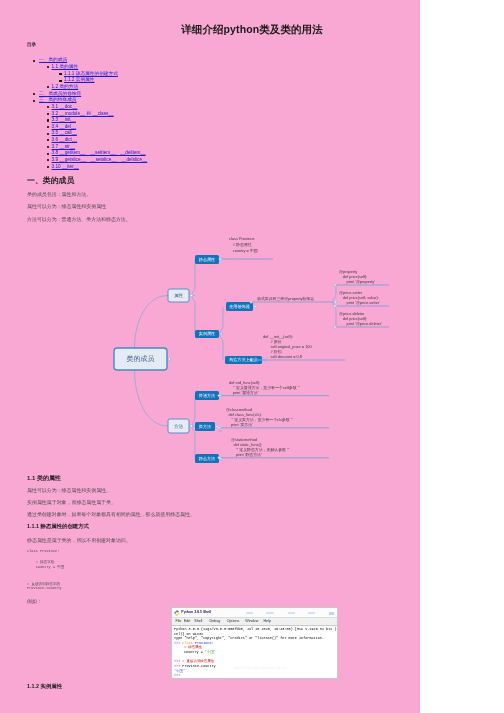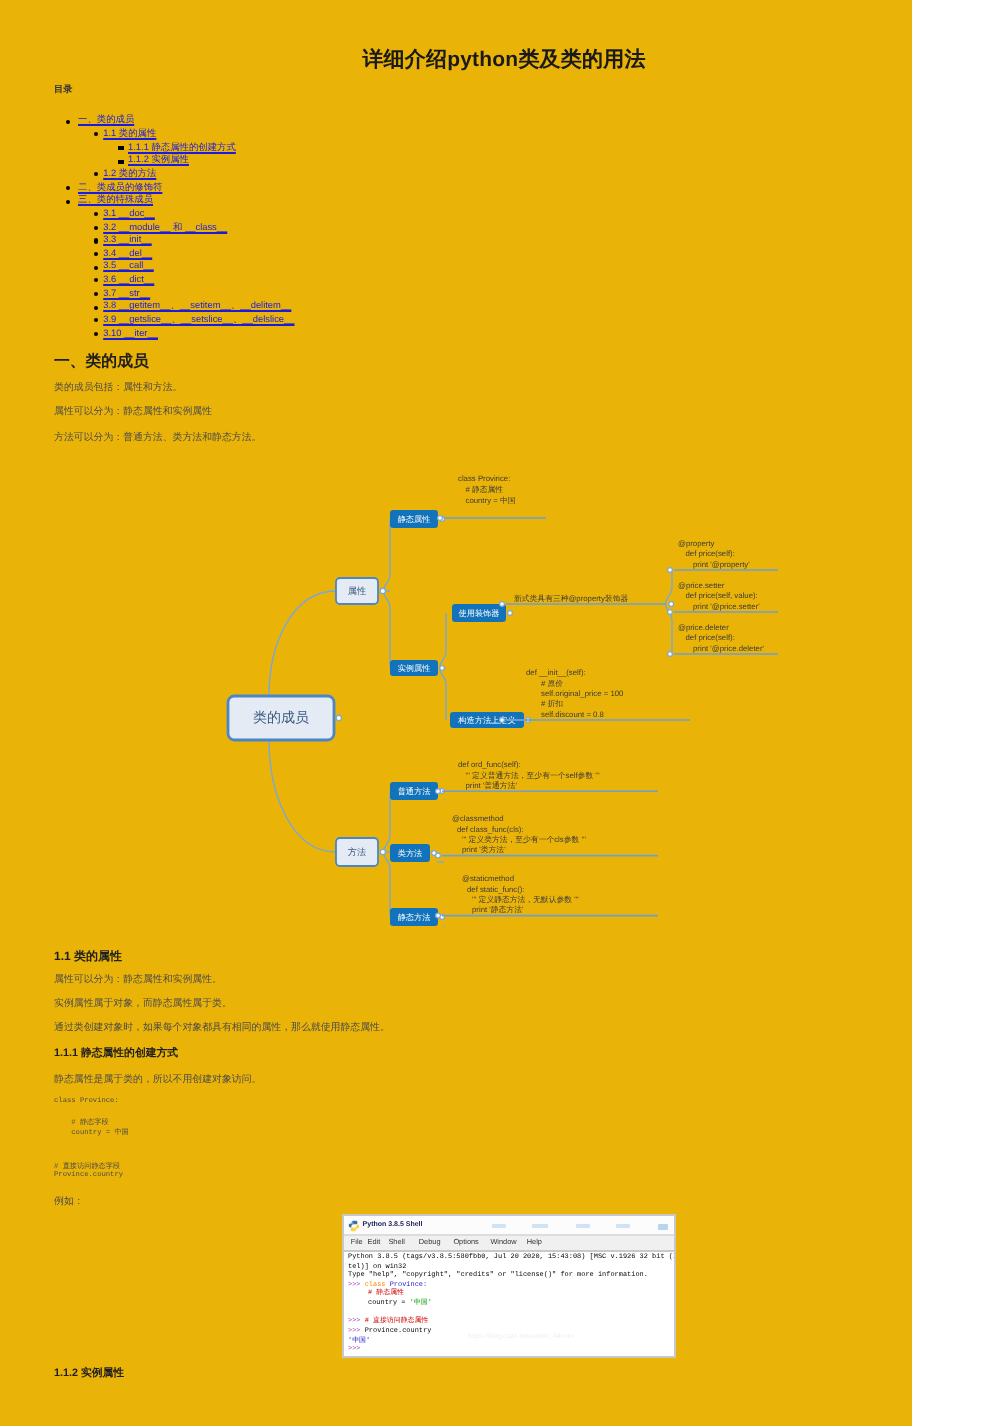--- a/index.html
+++ b/index.html
@@ -1,18 +1,18 @@
 <!DOCTYPE html>
 <html><head>
 <meta charset="utf-8">
 <title>python</title>
 <style>
   html,body{margin:0;padding:0;background:#fff;}
   body{width:504px;height:713px;font-family:"Liberation Sans",sans-serif;overflow:hidden;color:#333;}
-  .page{position:relative;width:456px;height:713px;background:#eab308;}
+  .page{position:relative;width:420px;height:713px;background:#f9a8d4;}
   .doctitle{position:absolute;left:0;top:22.5px;width:504px;text-align:center;font-size:10.5px;font-weight:bold;color:#1a1a1a;letter-spacing:0.1px;}
   .tocLabel{position:absolute;left:27px;top:42px;font-size:4.6px;color:#333;font-weight:bold;}
   .toc{position:absolute;left:0px;top:57.4px;width:504px;}
   .tocrow{position:relative;height:6.65px;font-size:4.7px;line-height:6.65px;white-space:nowrap;}
   .tocrow .bul{position:absolute;width:2.1px;height:2.1px;background:#000;border-radius:50%;top:2.3px;}
   .tocrow a{color:#1b1bdf;text-decoration:underline;text-underline-offset:0.6px;text-decoration-thickness:0.6px;}
   .lv1{padding-left:39px;} .lv1 .bul{left:33.4px;}
   .lv2{padding-left:51.6px;} .lv2 .bul{left:46.6px;}
   .lv3{padding-left:64px;} .lv3 .bul{left:59.4px;border-radius:0;width:2.5px;height:2.5px;top:2.2px;}
   h2.sec{position:absolute;font-size:7.9px;font-weight:bold;color:#1f1f1f;margin:0;}

